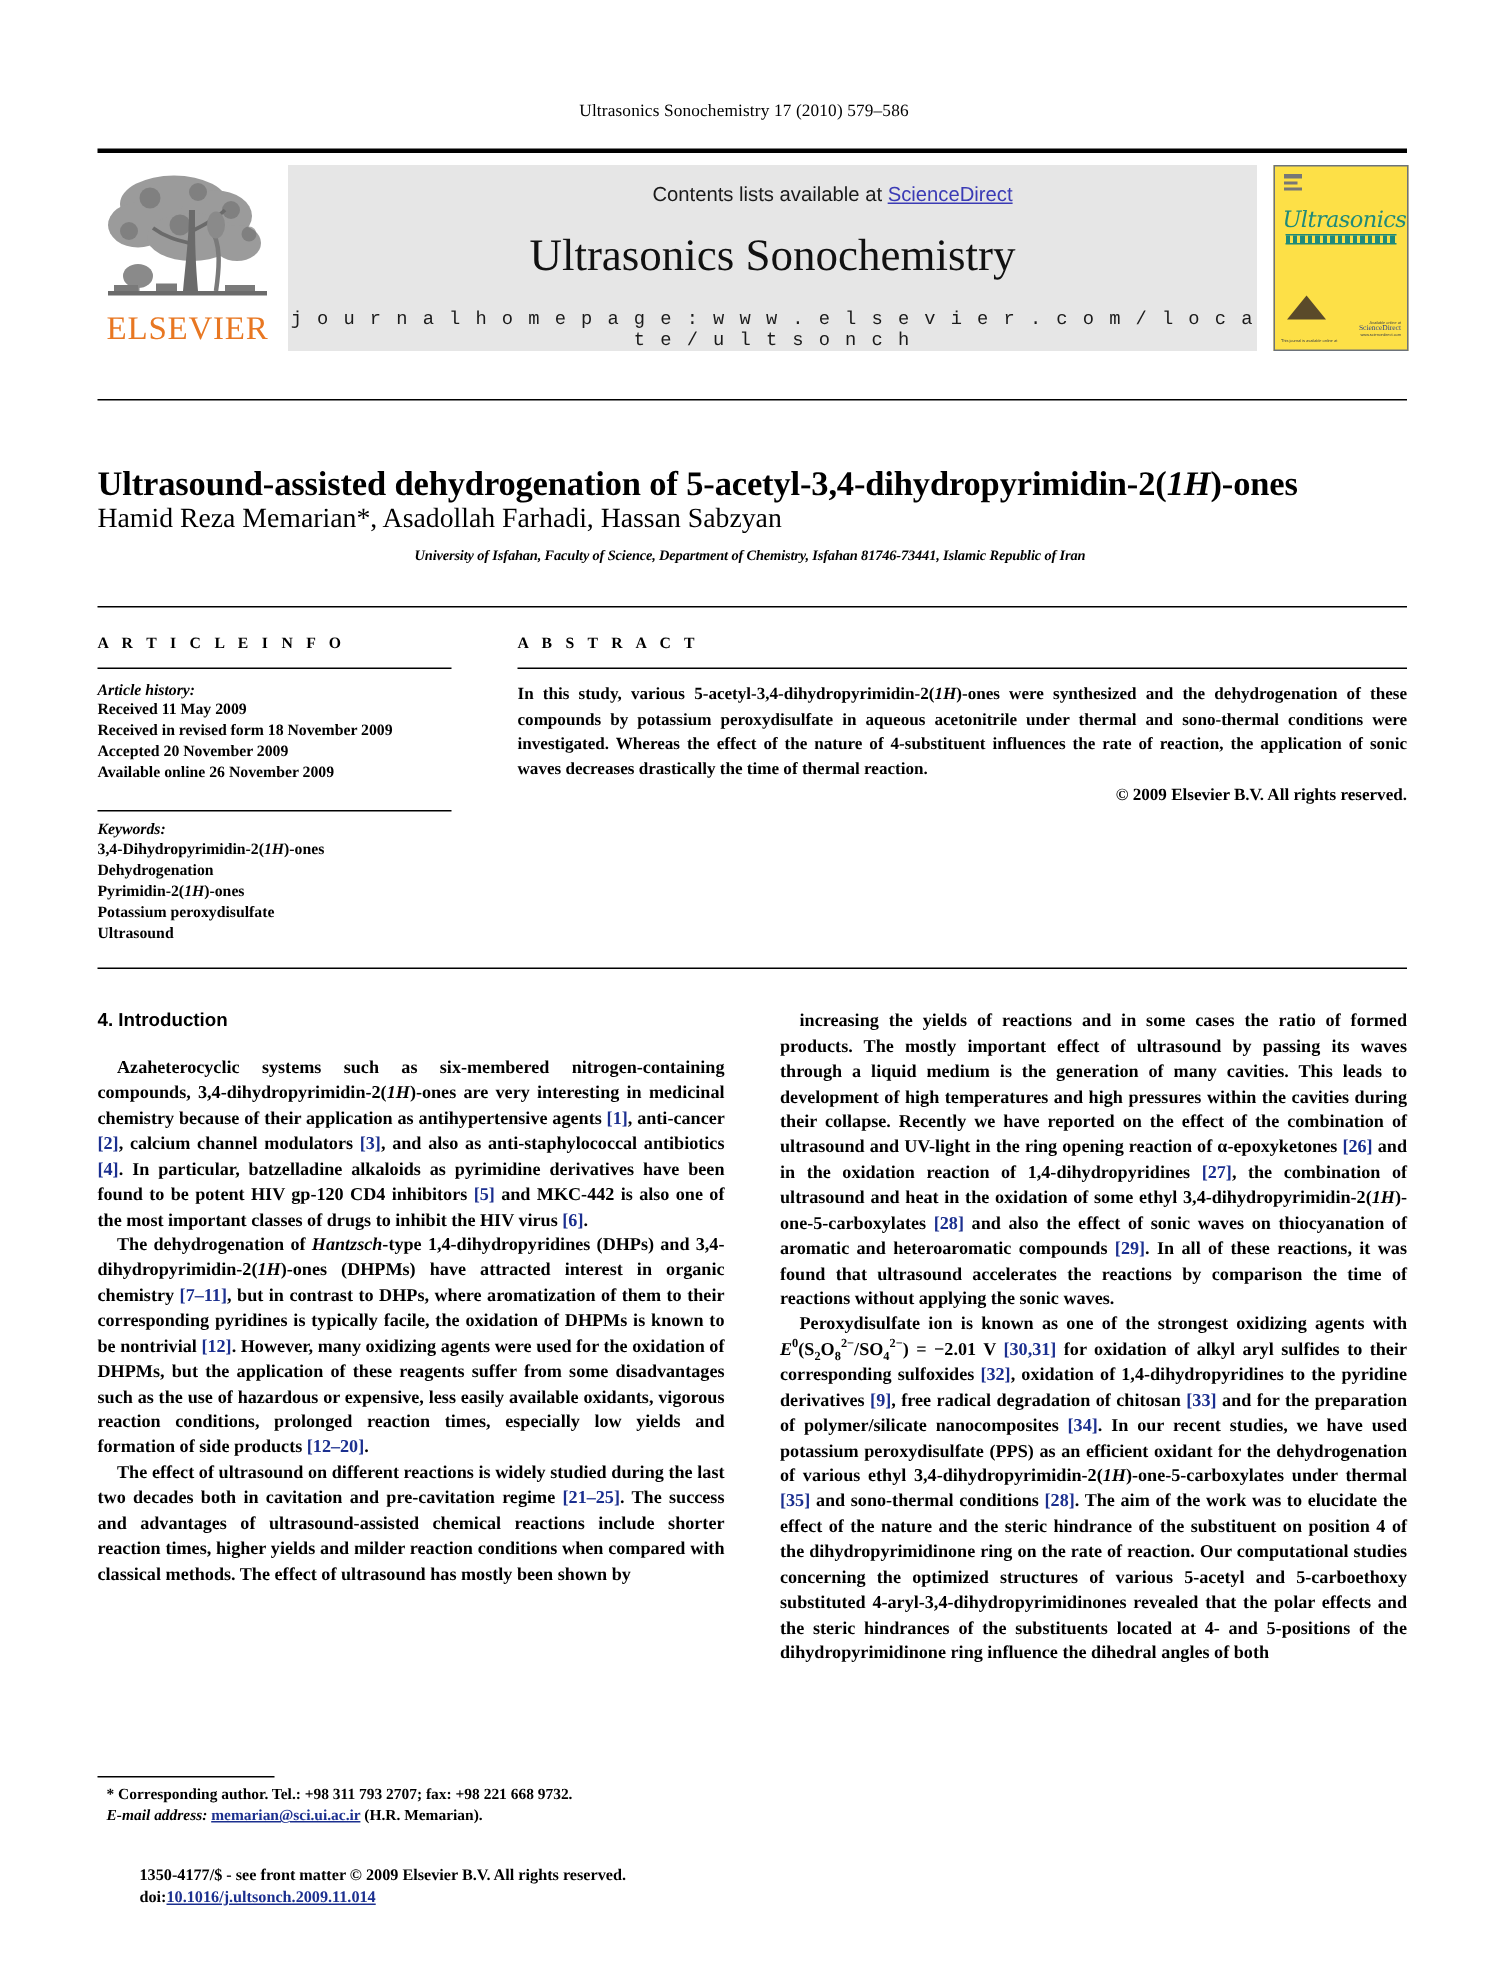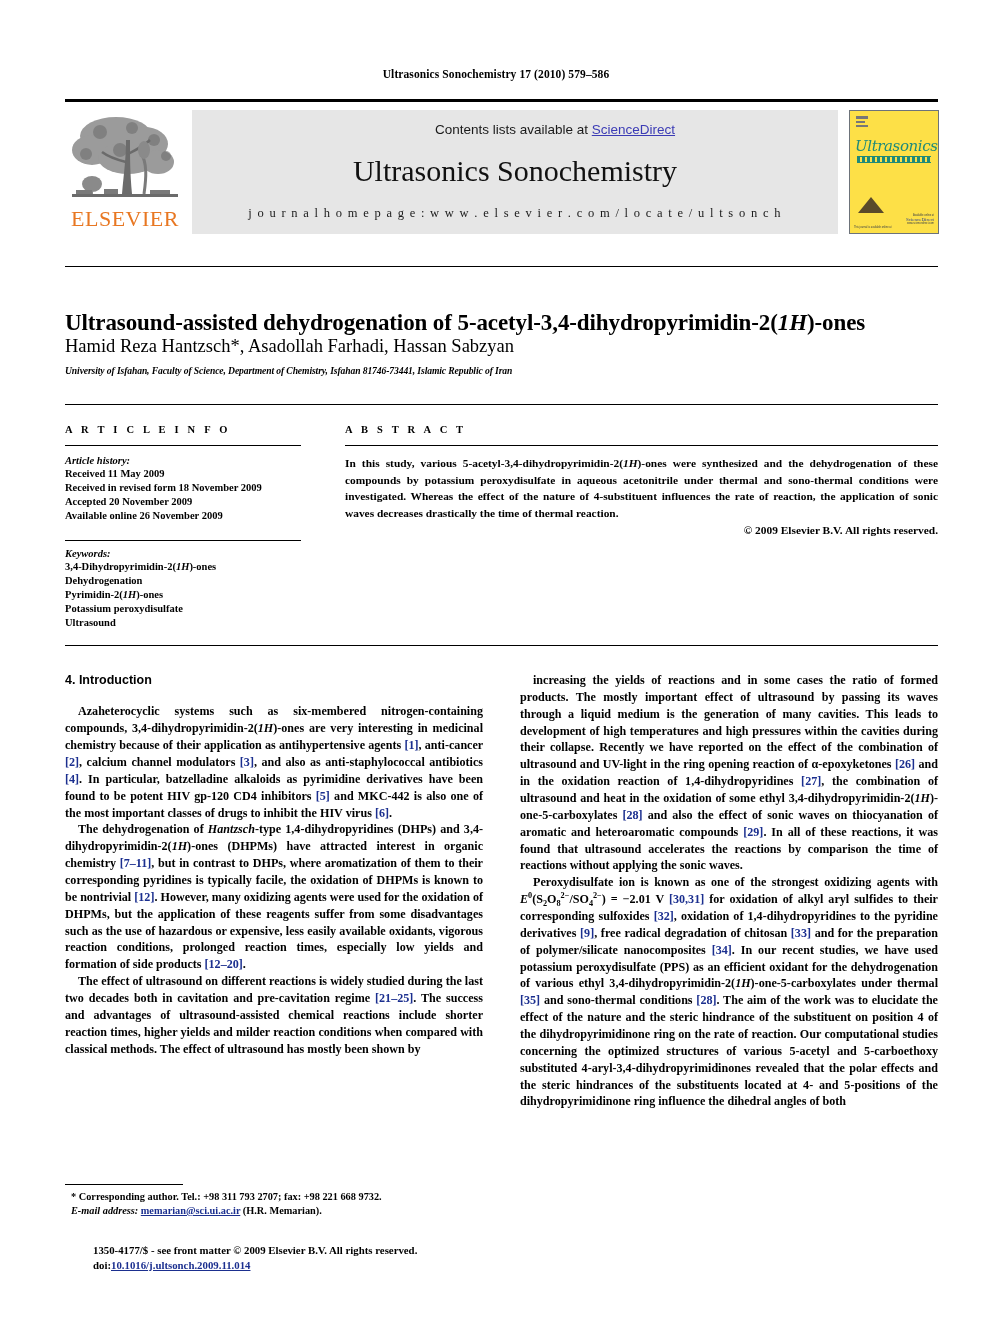--- a/index.html
+++ b/index.html
@@ -23,21 +23,21 @@
     background: #fff;
   }
 
   
   .running-head {
     position: absolute;
     left: 0; top: 68px;
     width: 992px;
     text-align: center;
     font-size: 11.5px;
-    font-weight: bold;
+    font-weight: normal;
     letter-spacing: 0.1px;
   }
 
   
   .header-rule {
     position: absolute;
     left: 65px; top: 99px;
     width: 873px;
     height: 2.5px;
     background: #000;
@@ -90,21 +90,21 @@
     text-align: center;
     font-family: "Liberation Serif", serif;
     font-size: 30px;
     color: #111;
   }
   .banner-homepage {
     position: absolute;
     left: 0; top: 96px;
     width: 646px;
     text-align: center;
-    font-family: Liberation Serif, serif;
+    font-family: Liberation Mono, monospace;
     font-size: 12.5px;
     letter-spacing: 1.3px;
     color: #1a1a1a;
   }
   .cover {
     position: absolute;
     left: 849px; top: 110px;
     width: 90px;
     height: 124px;
     background: #fde047;
@@ -186,20 +186,21 @@
   }
   .affiliation {
     position: absolute;
     left: 65px; top: 365px;
     width: 870px;
     font-size: 9.6px;
     font-style: italic;
     font-weight: bold;
     color: #000;
     letter-spacing: -0.1px;
+    text-align: center;
   }
 
   
   .info-rule-top {
     position: absolute;
     left: 65px; top: 404px;
     width: 873px;
     height: 1px;
     background: #000;
   }
@@ -371,21 +372,21 @@
     <div class="cover-sd">
       <div class="l1">Available online at</div>
       <div class="l2">ScienceDirect</div>
       <div class="l3">www.sciencedirect.com</div>
     </div>
   </div>
 
   <div class="title-rule"></div>
 
   <h1 class="paper-title"><span>Ultrasound-assisted dehydrogenation of 5-acetyl-3,4-dihydropyrimidin-2(</span><em>1H</em><span>)-ones</span></h1>
-  <div class="authors">Hamid Reza Hantzsch*, Asadollah Farhadi, Hassan Sabzyan</div>
+  <div class="authors">Hamid Reza Memarian*, Asadollah Farhadi, Hassan Sabzyan</div>
   <div class="affiliation">University of Isfahan, Faculty of Science, Department of Chemistry, Isfahan 81746-73441, Islamic Republic of Iran</div>
 
   <div class="info-rule-top"></div>
 
   <div class="col-info">
     <div class="sec-head">A R T I C L E   I N F O</div>
     <div class="hr-thin hr-info"></div>
     <div class="info-label">Article history:</div>
     <div class="info-line">Received 11 May 2009</div>
     <div class="info-line">Received in revised form 18 November 2009</div>

